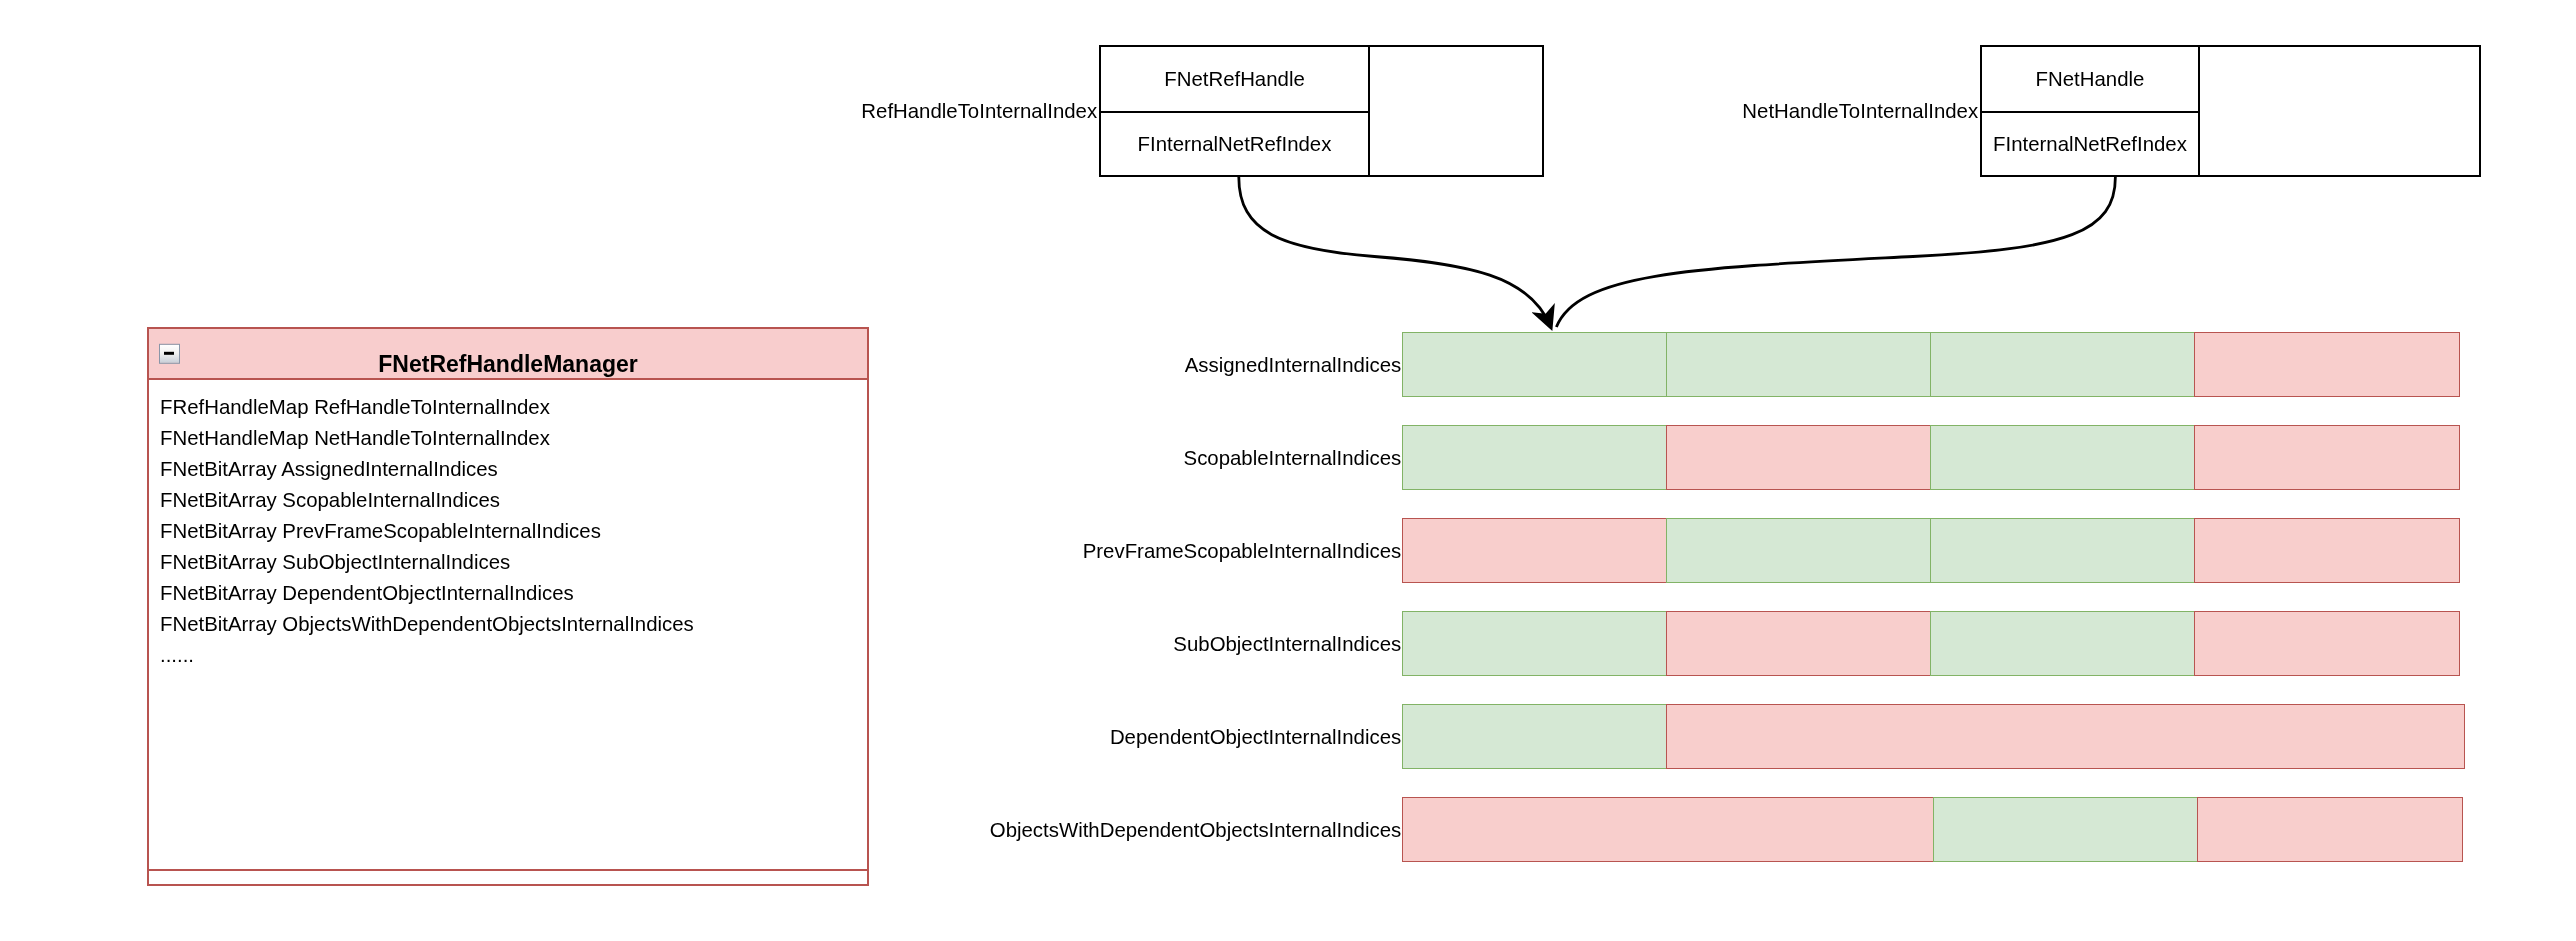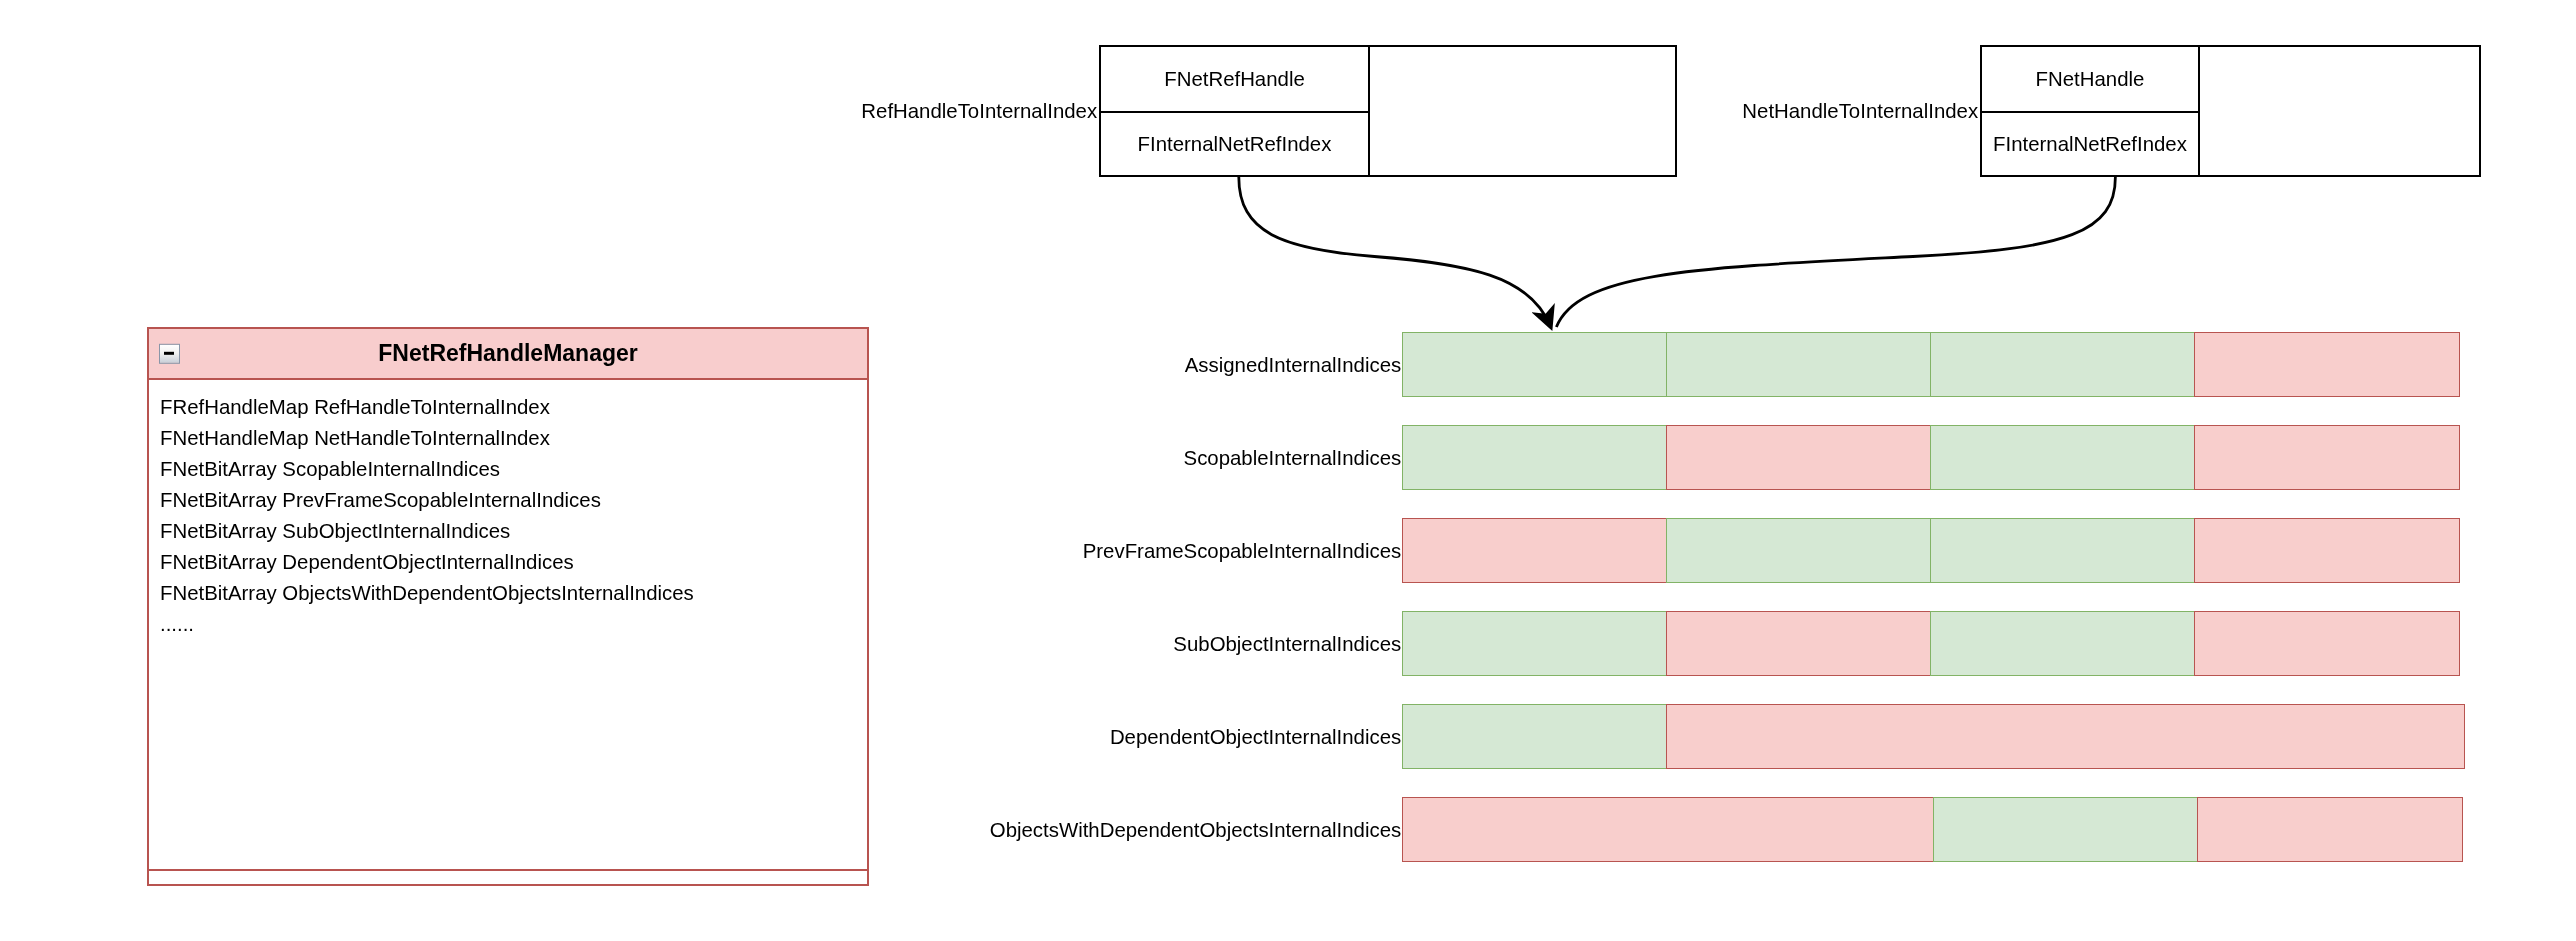--- a/index.html
+++ b/index.html
@@ -30,21 +30,21 @@
     border: 2.8px solid #B85450;
     background: #ffffff;
     box-sizing: border-box;
   }
   #uml-header {
     position: relative;
     height: 51px;
     background: #F8CDCD;
     border-bottom: 2.8px solid #B85450;
     display: flex;
-    align-items: center;
+    align-items: flex-end;
     justify-content: center;
     box-sizing: border-box;
   }
   #uml-title {
     font-size: 23px;
     font-weight: bold;
     letter-spacing: 0px;
     color: #000000;
   }
   .collapse-box {
@@ -193,33 +193,34 @@
 <div id="canvas">
 
   <div id="uml-class">
     <div id="uml-header">
       <span class="collapse-box"></span>
       <span id="uml-title">FNetRefHandleManager</span>
     </div>
     <div id="uml-attributes">
       <div class="uml-attr">FRefHandleMap RefHandleToInternalIndex</div>
       <div class="uml-attr">FNetHandleMap NetHandleToInternalIndex</div>
+      <div class="uml-attr">FNetBitArray AssignedInternalIndices</div>
       <div class="uml-attr">FNetBitArray ScopableInternalIndices</div>
       <div class="uml-attr">FNetBitArray PrevFrameScopableInternalIndices</div>
       <div class="uml-attr">FNetBitArray SubObjectInternalIndices</div>
       <div class="uml-attr">FNetBitArray DependentObjectInternalIndices</div>
       <div class="uml-attr">FNetBitArray ObjectsWithDependentObjectsInternalIndices</div>
       <div class="uml-attr">......</div>
     </div>
     <div id="uml-operations"></div>
   </div>
 
   <div class="map-group" style="left:1099px;">
     <span class="map-label">RefHandleToInternalIndex</span>
-    <div class="map-table" style="width:578px;">
+    <div class="map-table" style="width:445px;">
       <div class="map-col-keys" style="width:269px;">
         <div class="map-cell">FNetRefHandle</div>
         <div class="map-cell second">FInternalNetRefIndex</div>
       </div>
       <div class="map-col-vals">
         <div class="map-cell"></div>
         <div class="map-cell"></div>
       </div>
     </div>
   </div>

